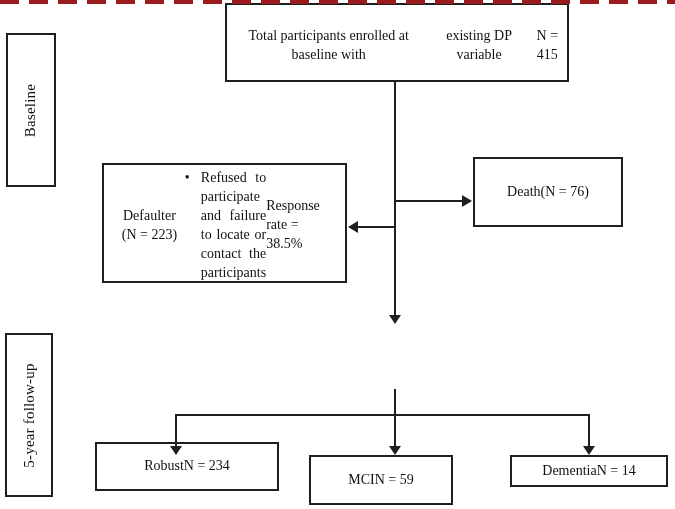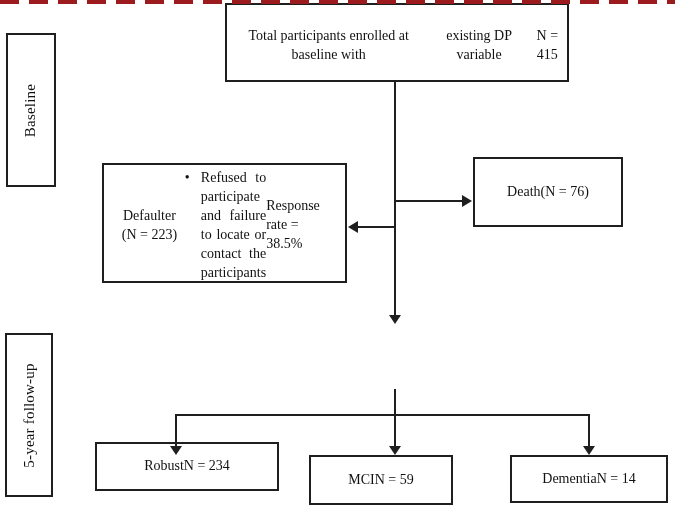--- a/index.html
+++ b/index.html
@@ -59,21 +59,21 @@
     background: repeating-linear-gradient(to right, var(--red) 0 19px, transparent 19px 29px);
   }
 
   
   .total-box     { left: 225px; top: 3px;   width: 344px; height: 79px;  padding-top: 7px; }
   .defaulter-box { left: 102px; top: 163px; width: 245px; height: 120px; padding: 5px 12px 0 12px; }
   .death-box     { left: 473px; top: 157px; width: 150px; height: 70px;  justify-content: center; }
   .followup-box  { left: 259px; top: 324px; width: 272px; height: 65px;  justify-content: center; }
   .robust-box    { left: 95px;  top: 442px; width: 184px; height: 49px;  justify-content: center; }
   .mci-box       { left: 309px; top: 455px; width: 144px; height: 50px;  justify-content: center; }
-  .dementia-box  { left: 510px; top: 455px; width: 158px; height: 48px;  justify-content: center; }
+  .dementia-box  { left: 510px; top: 455px; width: 158px; height: 32px;  justify-content: center; }
 
   .stage-baseline { left: 6px; top: 33px;  width: 50px; height: 154px; }
   .stage-followup { left: 5px; top: 333px; width: 48px; height: 164px; }
 
   .defaulter-box .title { width: 100%; }
   .defaulter-box .bullet-row { display: flex; width: 100%; margin-top: 1px; text-align: left; }
   .defaulter-box .marker { width: 18px; flex: 0 0 18px; text-align: left; padding-left: 2px; }
   .defaulter-box .bullet-text { flex: 1; text-align: justify; text-justify: inter-word; }
   .defaulter-box .note { text-align: left; width: 100%; }
 </style>

